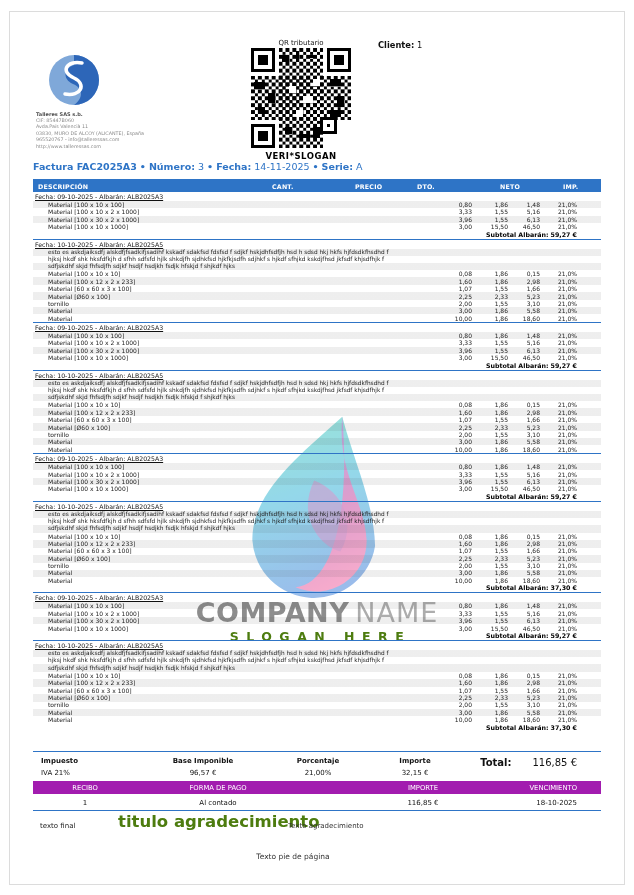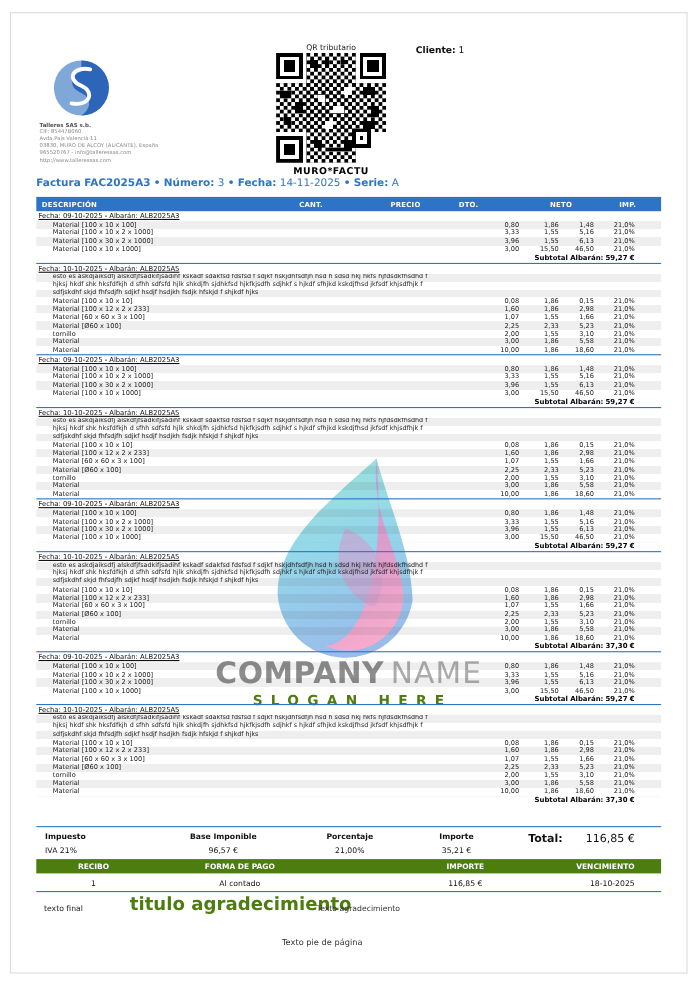--- a/index.html
+++ b/index.html
@@ -53,21 +53,21 @@
   .t-val{margin-top:3.5px;}
   .t-impuesto{left:8px;text-align:left;}
   .t-base{left:100px;width:140px;}
   .t-porc{left:225px;width:120px;}
   .t-importe{left:322px;width:120px;}
   .grand{position:absolute;top:5px;right:24px;font-size:10px;}
   .grand .g-lab{font-weight:bold;margin-right:21px;}
 
   
   .recibos{position:absolute;left:33px;top:781px;width:568px;z-index:2;}
-  .r-head{position:relative;height:13px;background:#4d7c0f;color:#fff;font-size:6.8px;font-weight:bold;}
+  .r-head{position:relative;height:13px;background:#a21caf;color:#fff;font-size:6.8px;font-weight:normal;}
   .r-head span{position:absolute;top:3px;}
   .r-row{position:relative;height:16px;font-size:7px;color:#111;}
   .r-row span{position:absolute;top:5px;}
   .rc-1{left:12px;width:80px;text-align:center;}
   .rc-2{left:125px;width:120px;text-align:center;}
   .rc-3{left:330px;width:120px;text-align:center;}
   .rc-4{right:24px;text-align:right;}
   .r-underline{border-bottom:1.5px solid #2e74c6;}
 
   
@@ -173,21 +173,21 @@
           <rect x="23" y="1" width="5" height="5" fill="#fff"></rect>
           <rect x="24" y="2" width="3" height="3"></rect>
         <rect x="0" y="22" width="7" height="7"></rect>
           <rect x="1" y="23" width="5" height="5" fill="#fff"></rect>
           <rect x="2" y="24" width="3" height="3"></rect>
         <rect x="20" y="20" width="5" height="5"></rect>
           <rect x="21" y="21" width="3" height="3" fill="#fff"></rect>
           <rect x="22" y="22" width="1" height="1"></rect>
       </g>
     </svg>
-    <div class="qr-bottom">MURO*FACTU</div>
+    <div class="qr-bottom">VERI*SLOGAN</div>
   </div>
 
   <div class="client">
     <div>
       <span class="b">Cliente:</span>
       <span>1</span>
     </div>
   </div>
 
   <div class="inv-title">
@@ -687,21 +687,21 @@
     <div class="t-col t-base">
       <div class="t-lab">Base Imponible</div>
       <div class="t-val">96,57 €</div>
     </div>
     <div class="t-col t-porc">
       <div class="t-lab">Porcentaje</div>
       <div class="t-val">21,00%</div>
     </div>
     <div class="t-col t-importe">
       <div class="t-lab">Importe</div>
-      <div class="t-val">35,21 €</div>
+      <div class="t-val">32,15 €</div>
     </div>
     <div class="grand">
       <span class="g-lab">Total:</span><span>116,85 €</span>
     </div>
   </div>
 
   <div class="recibos">
     <div class="r-head">
       <span class="rc-1">RECIBO</span>
       <span class="rc-2">FORMA DE PAGO</span>

